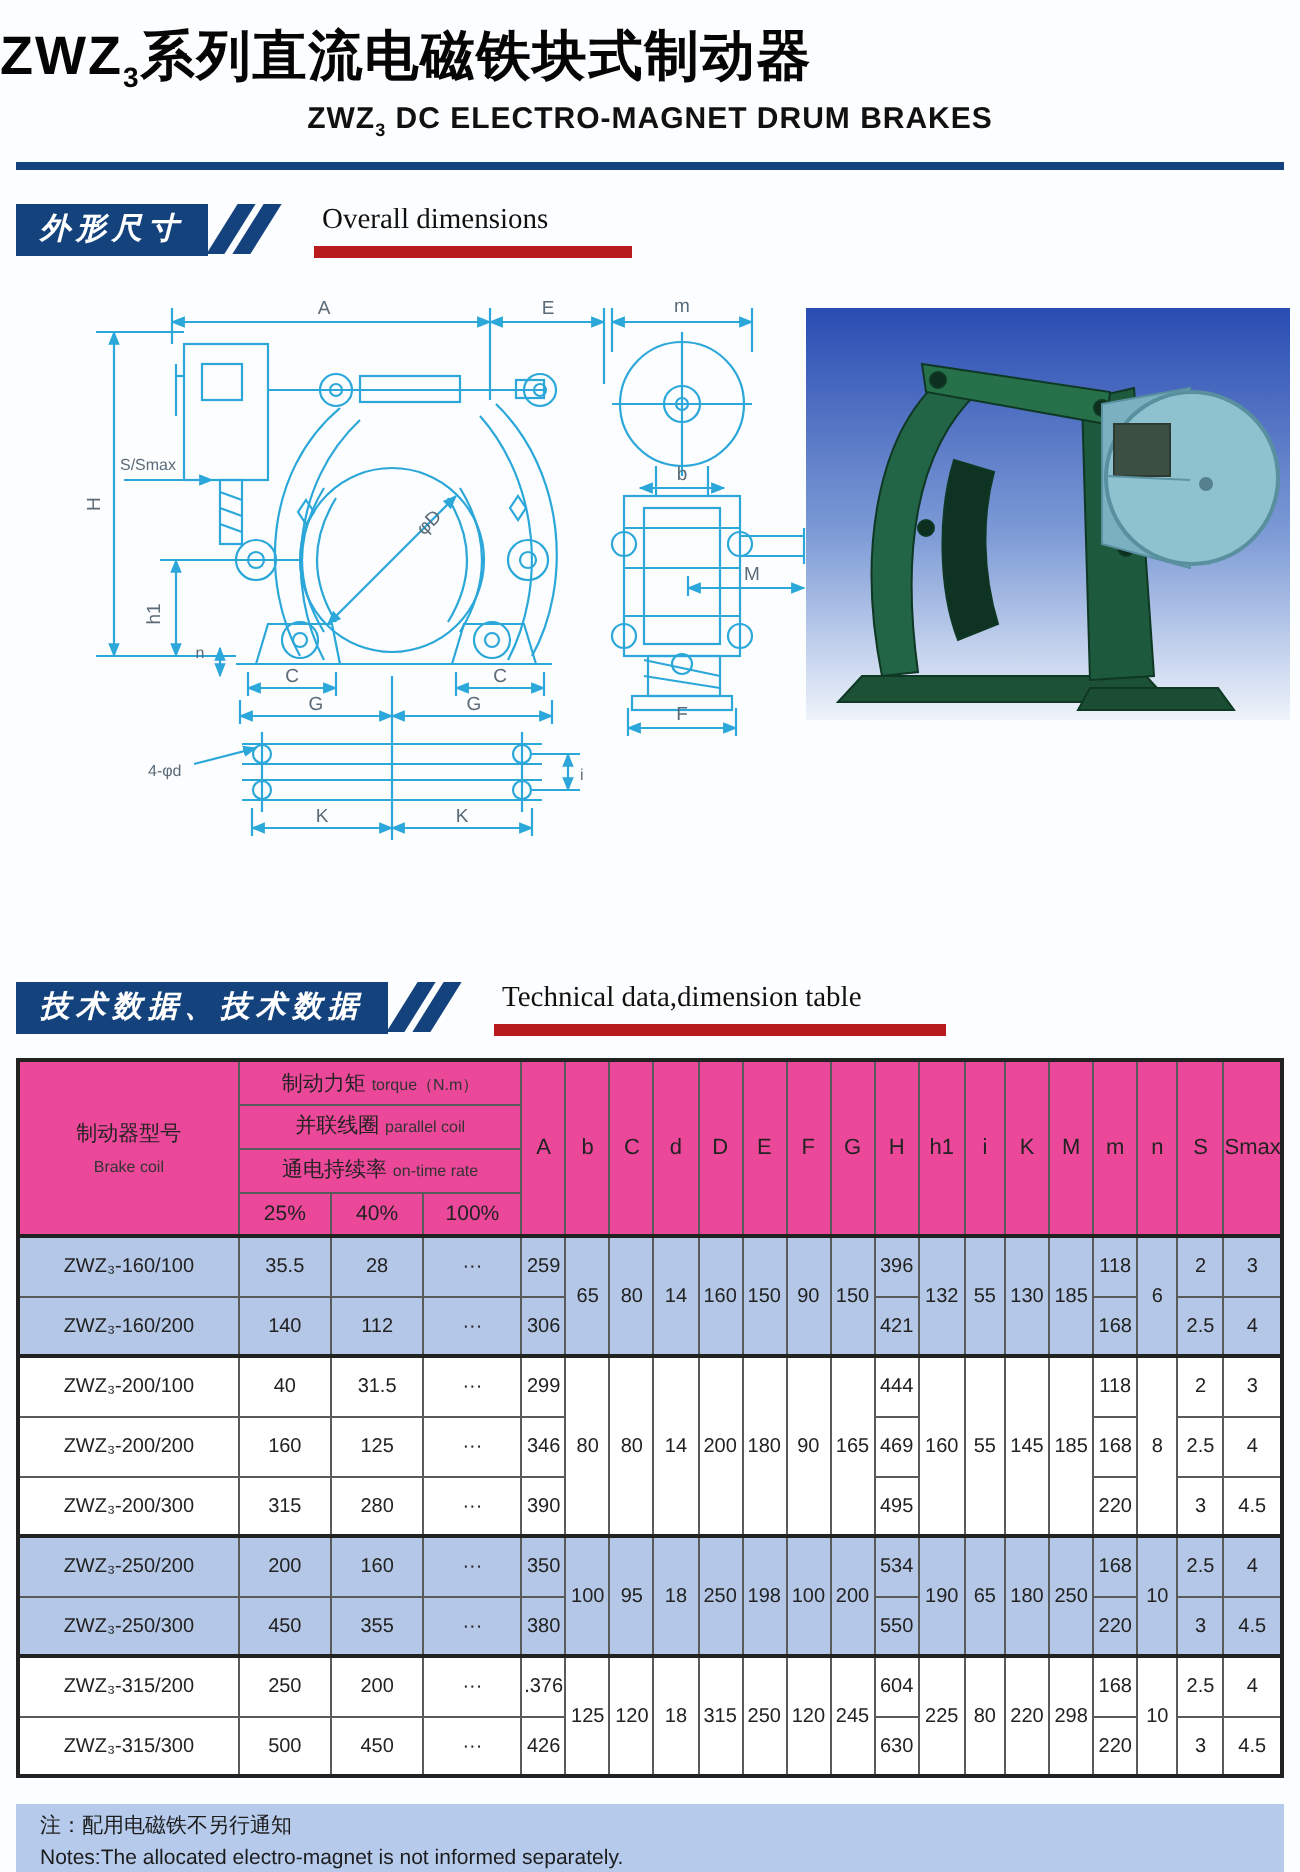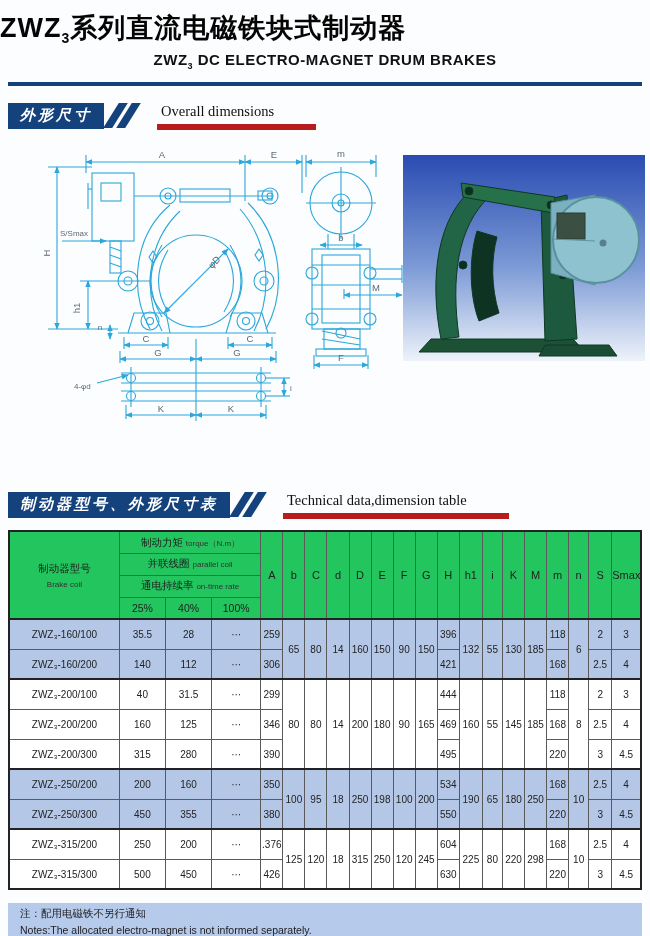--- a/index.html
+++ b/index.html
@@ -23,21 +23,21 @@
   
   .fig-row { position:relative; height:342px; margin-top:4px; }
   .linework { position:absolute; left:0; top:0; }
   .photo { position:absolute; left:403px; top:22px; }
   .dim-label { fill:#5b6b78; font-size:9.5px; font-family:"Liberation Sans", sans-serif; }
   .dim-label.sm { font-size:8px; }
 
   
   table.spec { border-collapse:collapse; table-layout:fixed; margin:12px 8px 0 8px; width:634px; border:2px solid #222; background:#fff; }
   table.spec th, table.spec td { border:1px solid #5a5a5a; text-align:center; vertical-align:middle; color:#222; overflow:hidden; }
-  table.spec thead th { font-weight:normal; font-size:10.5px; height:22px; background:#22c55e; }
+  table.spec thead th { font-weight:normal; font-size:10.5px; height:22px; background:#ec4899; }
   table.spec thead .dim-h { font-size:11px; }
   table.spec .zh { font-size:10.5px; }
   table.spec .en8 { font-size:8px; color:#333; }
   table.spec tbody td { height:30px; font-size:10px; }
   table.spec td.type-cell { font-size:10px; }
   tr.row-blue td { background:#b4c7e7; }
   tr.row-white td { background:#fff; }
   tbody tr.gfirst td { border-top:2px solid #222; }
   .brake-head div { line-height:1.7; }
 
@@ -255,21 +255,21 @@
         <path d="M148,48 L192,40 L192,130 L148,118 Z" fill="#7ab0bf" stroke="#59909f"></path>
         <circle cx="193" cy="85" r="43" fill="#8fc2cf" stroke="#59909f" stroke-width="2"></circle>
         <rect x="154" y="58" width="28" height="26" fill="#3b4f42" stroke="#2c3a32"></rect>
         <circle cx="200" cy="88" r="3.5" fill="#55808d" stroke="none"></circle>
         <line x1="150" y1="84" x2="192" y2="86" stroke="#5d94a2"></line>
       </g>
     </svg>
   </div>
 
   <div class="sec">
-    <div class="sec-bar">制动器型号、外形尺寸表</div>
+    <div class="sec-bar">技术数据、技术数据</div>
     <div class="slash"></div>
     <div class="slash"></div>
     <div class="sec-en">Technical data,dimension table</div>
   </div>
 
   <table class="spec">
     <colgroup>
       <col style="width:110px">
         <col style="width:46px">
         <col style="width:46px">

